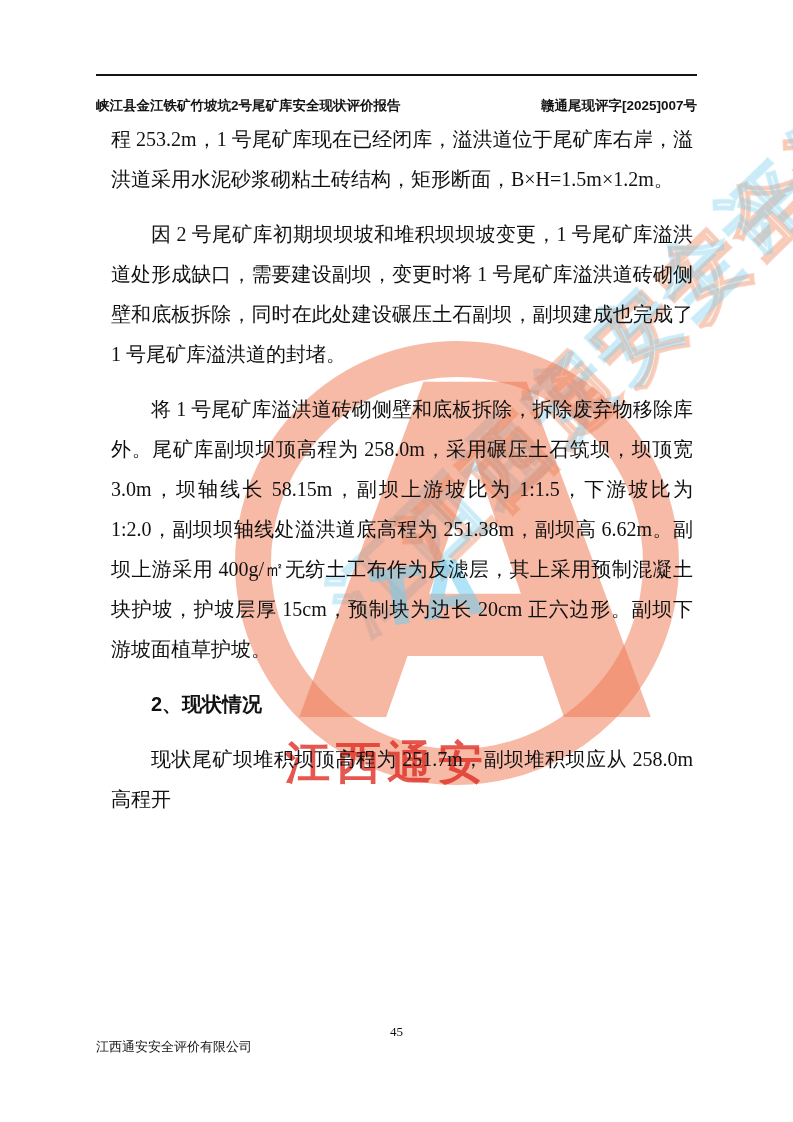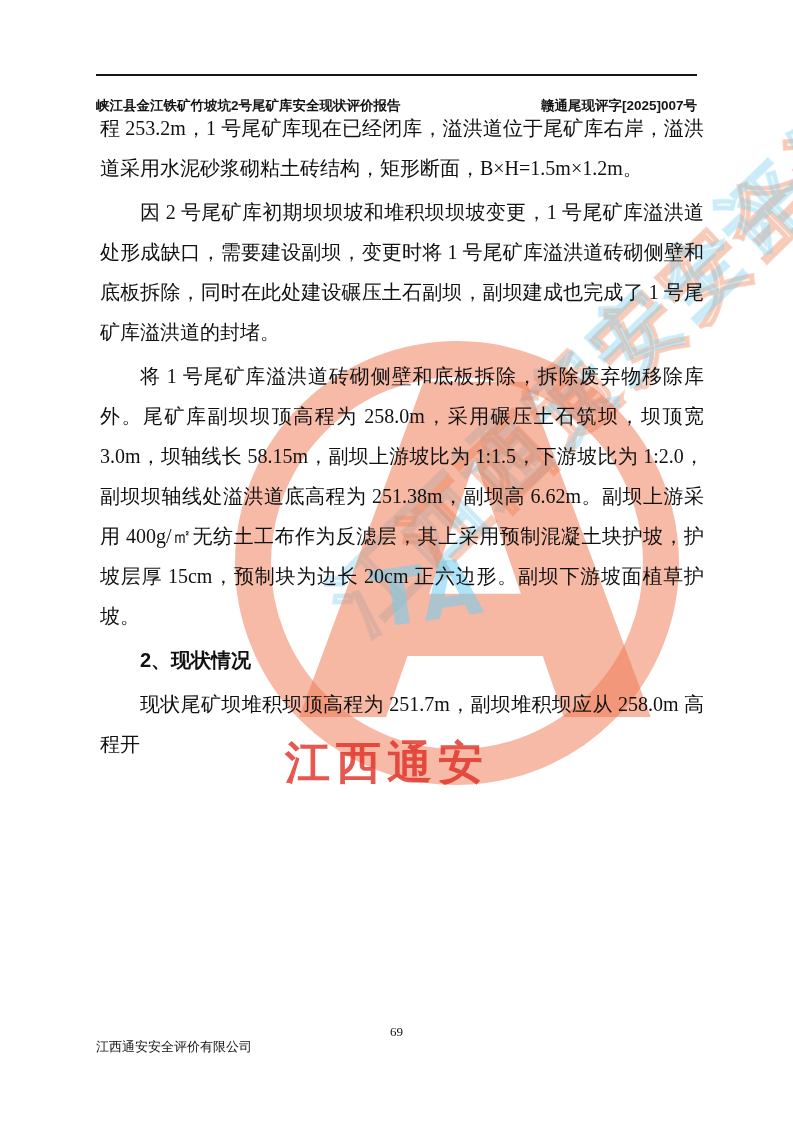--- a/index.html
+++ b/index.html
@@ -22,21 +22,21 @@
   }
   .hdr-rule{
     position:absolute;left:96px;top:74px;width:601px;height:2px;
     background:#141414;z-index:3;
   }
   
   .doc{
     position:absolute;left:96px;top:104px;width:612px;z-index:3;
     font-size:20px;line-height:40px;text-align:justify;
   }
-  .doc p{margin:4px;}
+  .doc p{margin:15px;}
   .p-indent{text-indent:2em;}
   .p-heading{text-indent:2em;font-weight:bold;
     font-family:"Liberation Sans","DejaVu Sans",sans-serif;}
   
   .pageno{
     position:absolute;left:0;top:1024px;width:100%;text-align:center;
     font-size:13px;z-index:3;
   }
   .footer{
     position:absolute;left:96px;top:1038px;
@@ -112,16 +112,16 @@
   <div class="hdr-rule"></div>
 
   <div class="doc">
     <p class="doc-p">程 253.2m，1 号尾矿库现在已经闭库，溢洪道位于尾矿库右岸，溢洪道采用水泥砂浆砌粘土砖结构，矩形断面，B×H=1.5m×1.2m。</p>
     <p class="doc-p p-indent">因 2 号尾矿库初期坝坝坡和堆积坝坝坡变更，1 号尾矿库溢洪道处形成缺口，需要建设副坝，变更时将 1 号尾矿库溢洪道砖砌侧壁和底板拆除，同时在此处建设碾压土石副坝，副坝建成也完成了 1 号尾矿库溢洪道的封堵。</p>
     <p class="doc-p p-indent">将 1 号尾矿库溢洪道砖砌侧壁和底板拆除，拆除废弃物移除库外。尾矿库副坝坝顶高程为 258.0m，采用碾压土石筑坝，坝顶宽 3.0m，坝轴线长 58.15m，副坝上游坡比为 1:1.5，下游坡比为 1:2.0，副坝坝轴线处溢洪道底高程为 251.38m，副坝高 6.62m。副坝上游采用 400g/㎡无纺土工布作为反滤层，其上采用预制混凝土块护坡，护坡层厚 15cm，预制块为边长 20cm 正六边形。副坝下游坡面植草护坡。</p>
     <p class="doc-p p-heading">2、现状情况</p>
     <p class="doc-p p-indent">现状尾矿坝堆积坝顶高程为 251.7m，副坝堆积坝应从 258.0m 高程开</p>
   </div>
 
-  <div class="pageno">69</div>
+  <div class="pageno">45</div>
   <div class="footer">江西通安安全评价有限公司</div>
 
 </div>
 
 </body></html>

